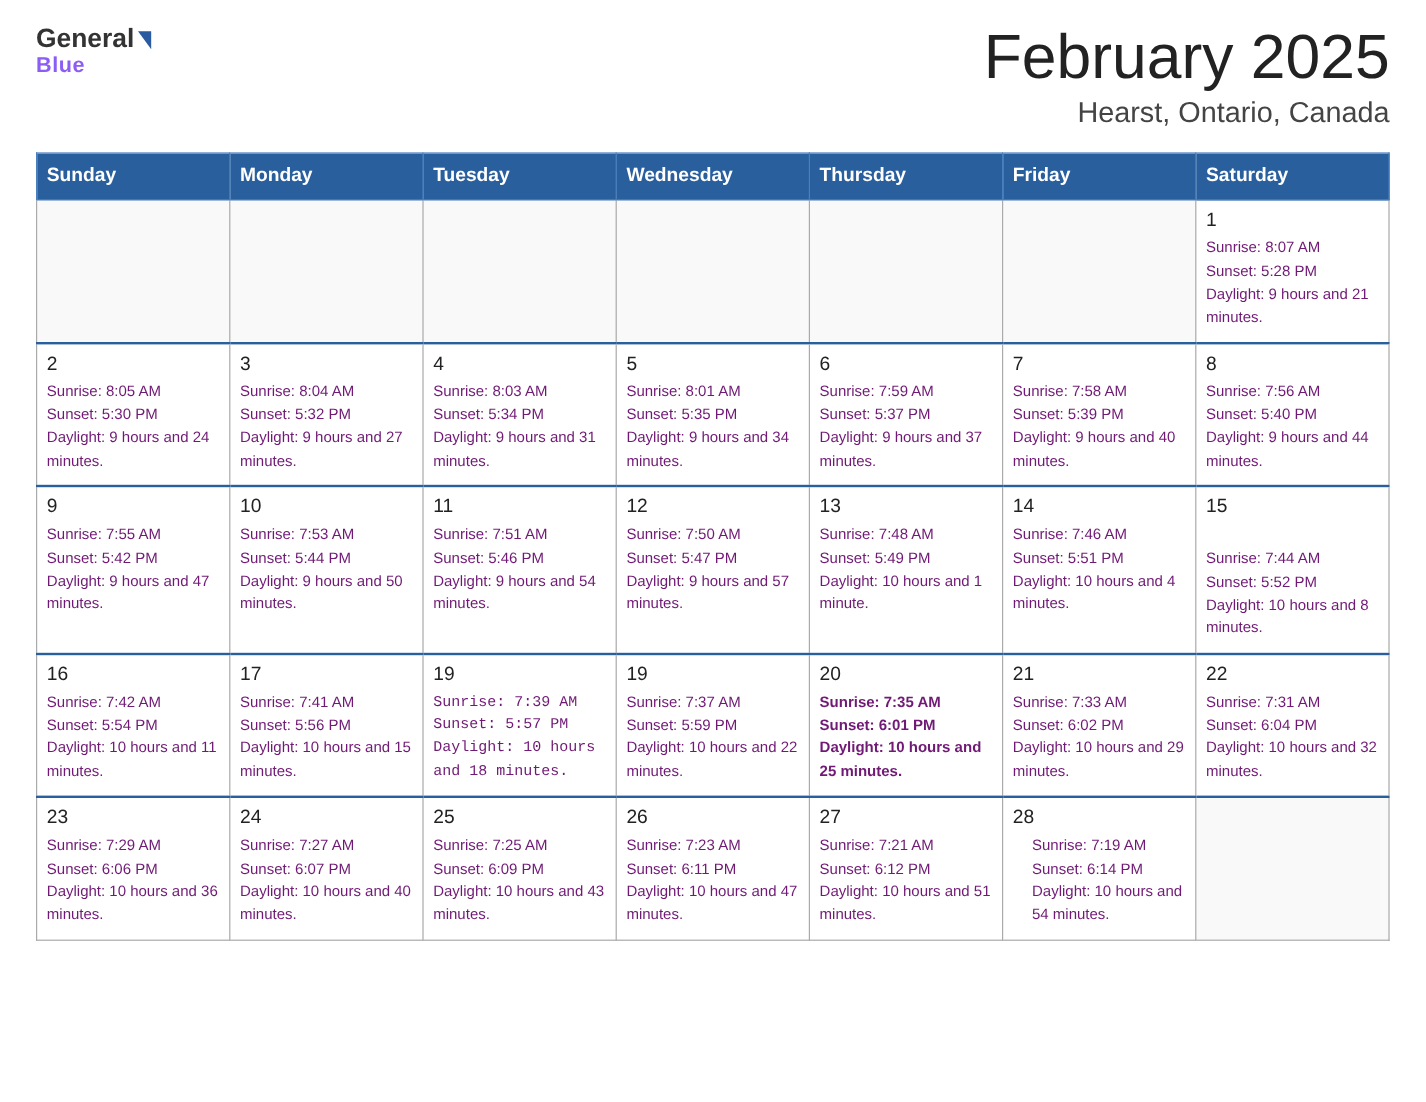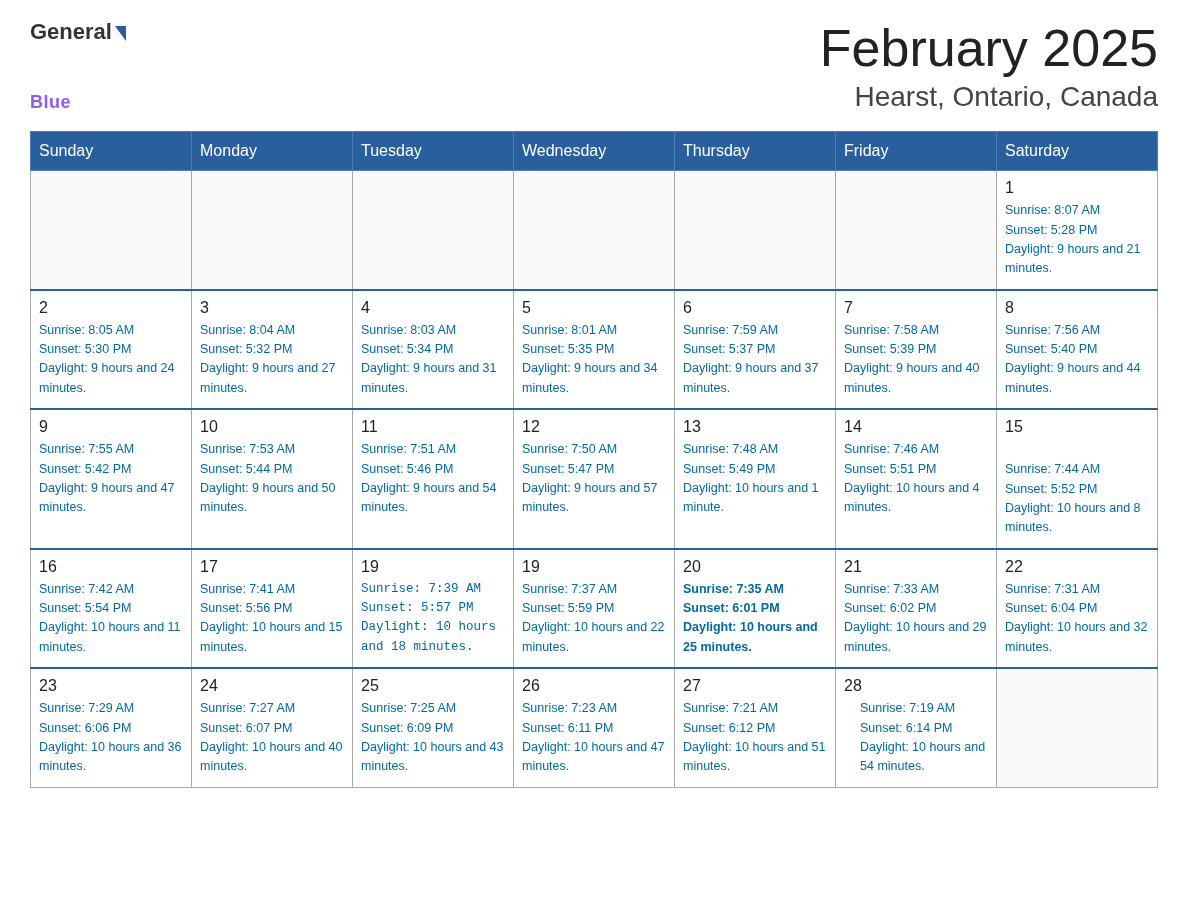--- a/index.html
+++ b/index.html
@@ -13,21 +13,20 @@
     .header {
       display: flex;
       justify-content: space-between;
       align-items: flex-start;
       margin-bottom: 18px;
     }
     .logo {
       display: flex;
       flex-direction: column;
       align-items: flex-start;
-      gap: 48px;
     }
     .logo-text {
       font-size: 22px;
       font-weight: bold;
       color: #333;
       line-height: 1.1;
     }
     .logo-line2 {
       font-size: 18px;
       font-weight: bold;
@@ -38,34 +37,34 @@
       text-align: right;
       margin-left: 12px;
     }
     .month-title {
       font-size: 52px;
       font-weight: normal;
       color: #222;
       line-height: 1.1;
     }
     .location-title {
-      font-size: 28px;
+      font-size: 24px;
       color: #444;
       margin-top: 4px;
     }
     .calendar-table {
       width: 100%;
       border-collapse: collapse;
       border: 1px solid #999;
     }
     .calendar-table th {
       background-color: #2a5f9e;
       color: #fff;
       font-size: 16px;
-      font-weight: normal;
+      font-weight: bold;
       padding: 10px 8px;
       text-align: left;
       border: 1px solid #4a7fbe;
     }
     .calendar-table td {
       vertical-align: top;
       padding: 8px 8px 10px 8px;
       border: 1px solid #aaa;
       width: calc(100%/7);
       min-height: 110px;
@@ -74,21 +73,21 @@
     }
     .day-number {
       font-size: 16px;
       font-weight: normal;
       color: #222;
       display: block;
       margin-bottom: 4px;
     }
     .day-info {
       font-size: 12.5px;
-      color: #0369a1;
+      color: #701a75;
       line-height: 1.55;
     }
     .row-sep td {
       border-top: 2px solid #2a5f9e;
     }
     tr td.empty {
       background: #f9f9f9;
     }
   </style>
 </head>

